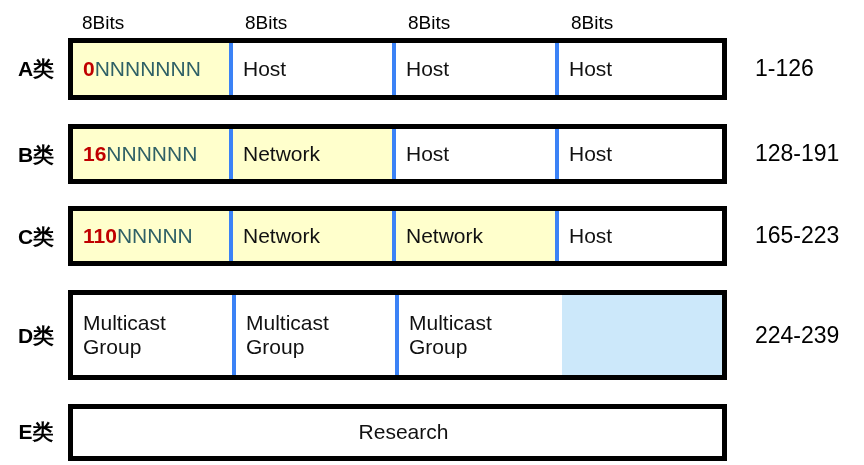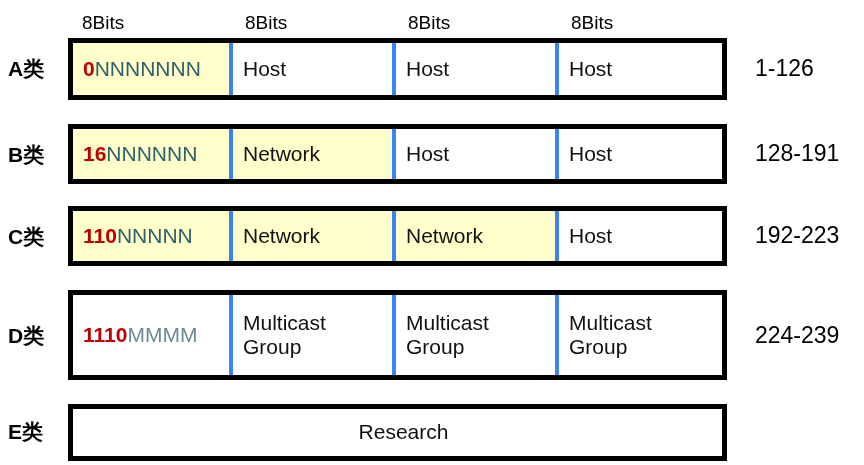--- a/index.html
+++ b/index.html
@@ -30,21 +30,21 @@
     color: #000000;
     white-space: nowrap;
     line-height: 26px;
   }
 
   
   .class-label {
     position: absolute;
     left: 8px;
     width: 56px;
-    text-align: left;
+    text-align: center;
     font-size: 21px;
     font-weight: bold;
     color: #000000;
     white-space: nowrap;
   }
 
   
   .range-label {
     position: absolute;
     left: 755px;
@@ -164,33 +164,28 @@
     <span class="bits-pattern">
       <span class="bit-fixed">110</span><span class="bit-var-n">NNNNN</span>
     </span>
   </div>
   <div class="cell c1 yellow">Network</div>
   <div class="cell c2 yellow">Network</div>
   <div class="cell c3 blue">Host</div>
 </div>
 
 <div class="class-row" id="row-d">
-  <div class="cell c0 blue">
-    <span class="bits-pattern">
-      <span class="bit-fixed">1110</span><span class="bit-var-m">MMMM</span>
-    </span>
-  </div>
   <div class="cell c1 blue">Multicast
 Group</div>
   <div class="cell c2 blue">Multicast
 Group</div>
   <div class="cell c3 blue">Multicast
 Group</div>
 </div>
 
 <div class="class-row" id="row-e">
   <div class="cell full blue">Research</div>
 </div>
 
 <div class="range-label" id="range-a">1-126</div>
 <div class="range-label" id="range-b">128-191</div>
-<div class="range-label" id="range-c">192-223</div>
+<div class="range-label" id="range-c">165-223</div>
 <div class="range-label" id="range-d">224-239</div>
 
 </body></html>

